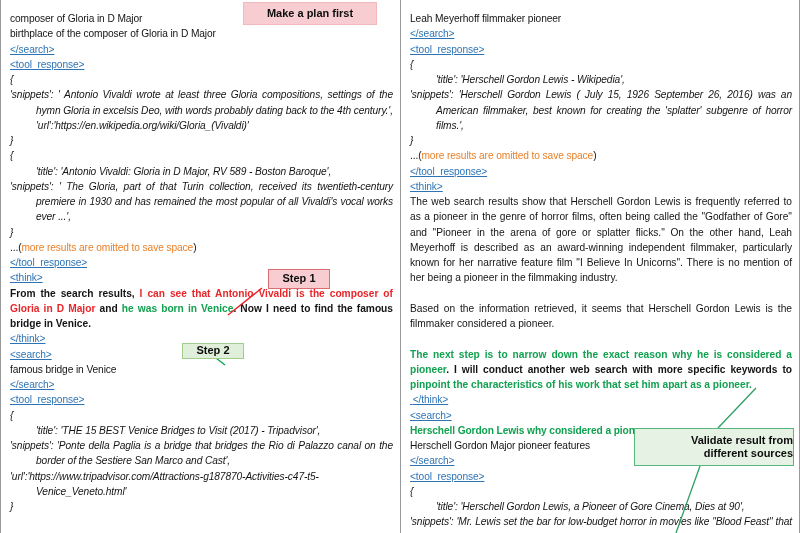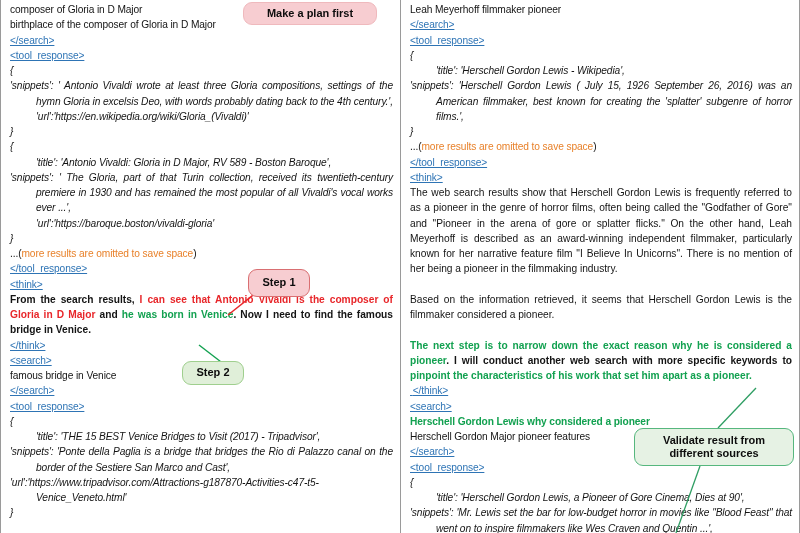--- a/index.html
+++ b/index.html
@@ -8,21 +8,21 @@
     font-family:"Liberation Sans","DejaVu Sans",sans-serif;
     color:#141414;
   }
   .page{position:absolute;inset:0;display:flex;}
 
   
   .col{
     position:relative;
     box-sizing:border-box;
     width:400px;height:533px;
-    padding:2px 7px 0 9px;
+    padding:11px 7px 0 9px;
     overflow:hidden;
   }
   .col-left{border-left:1.2px solid #9a9a9a;}
   .col-right{border-left:1.2px solid #9a9a9a;border-right:1.2px solid #9a9a9a;}
 
   
   .ln{
     font-size:10.2px;
     line-height:15.25px;
     white-space:pre-wrap;
@@ -45,31 +45,30 @@
   .callout{
     position:absolute;
     box-sizing:border-box;
     display:flex;align-items:center;justify-content:center;
     text-align:center;
     font-weight:bold;
     font-size:11px;
     line-height:13.5px;
     color:#0d0d0d;
     z-index:6;
-    border-radius:9px;
   }
   .callout.pink{background:#f7cdd1;border:1.4px solid #d96f72;}
   .callout.pink-plain{background:#f7cdd1;border:1.2px solid #efb9bd;}
   .callout.green{background:#e0efd9;border:1.4px solid #9fcf8e;}
   .callout.green2{background:#e6f2e4;border:1.4px solid #56b77e;}
 
   #callout-plan{left:243px;top:2px;width:134px;height:23px;}
-  #callout-step1{left:248px;top:269px;width:62px;height:28px;}
-  #callout-step2{left:182px;top:361px;width:62px;height:24px;}
-  #callout-validate{left:634px;top:428px;width:160px;height:38px;flex-direction:column;}
+  #callout-step1{left:268px;top:269px;width:62px;height:20px;}
+  #callout-step2{left:182px;top:343px;width:62px;height:16px;}
+  #callout-validate{left:634px;top:428px;width:160px;height:38px;flex-direction:column;align-items:flex-end;}
 
   
   .connector{position:absolute;z-index:5;overflow:visible;}
   #conn-svg{left:0;top:0;width:800px;height:533px;pointer-events:none;}
 </style>
 </head>
 <body>
 
 <div class="page">
 
@@ -78,21 +77,20 @@
     <div class="ln">birthplace of the composer of Gloria in D Major</div>
     <div class="ln tag">&lt;/search&gt;</div>
     <div class="ln tag">&lt;tool_response&gt;</div>
     <div class="ln ital">{</div>
     <div class="ln ital just hang">'snippets': ' Antonio Vivaldi wrote at least three Gloria compositions, settings of the hymn Gloria in excelsis Deo, with words probably dating back to the 4th century.',</div>
     <div class="ln ital indent1">'url':'https://en.wikipedia.org/wiki/Gloria_(Vivaldi)'</div>
     <div class="ln ital">}</div>
     <div class="ln ital">{</div>
     <div class="ln ital indent1">'title': 'Antonio Vivaldi: Gloria in D Major, RV 589 - Boston Baroque',</div>
     <div class="ln ital just hang">'snippets': ' The Gloria, part of that Turin collection, received its twentieth-century premiere in 1930 and has remained the most popular of all Vivaldi's vocal works ever ...',</div>
-    <div class="ln ital indent1">'url':'https://baroque.boston/vivaldi-gloria'</div>
     <div class="ln ital">}</div>
 
     <div class="ln omit"><span>...(</span><span class="o">more results are omitted to save space</span><span>)</span></div>
 
     <div class="ln tag">&lt;/tool_response&gt;</div>
     <div class="ln tag">&lt;think&gt;</div>
 
     <div class="para"><span class="blk">From the search results, </span><span class="red">I can see that Antonio Vivaldi is the composer of Gloria in D Major</span><span class="blk"> and </span><span class="grn">he was born in Venice</span><span class="blk">. Now I need to find the famous bridge in Venice.</span></div>
 
     <div class="ln tag">&lt;/think&gt;</div>

